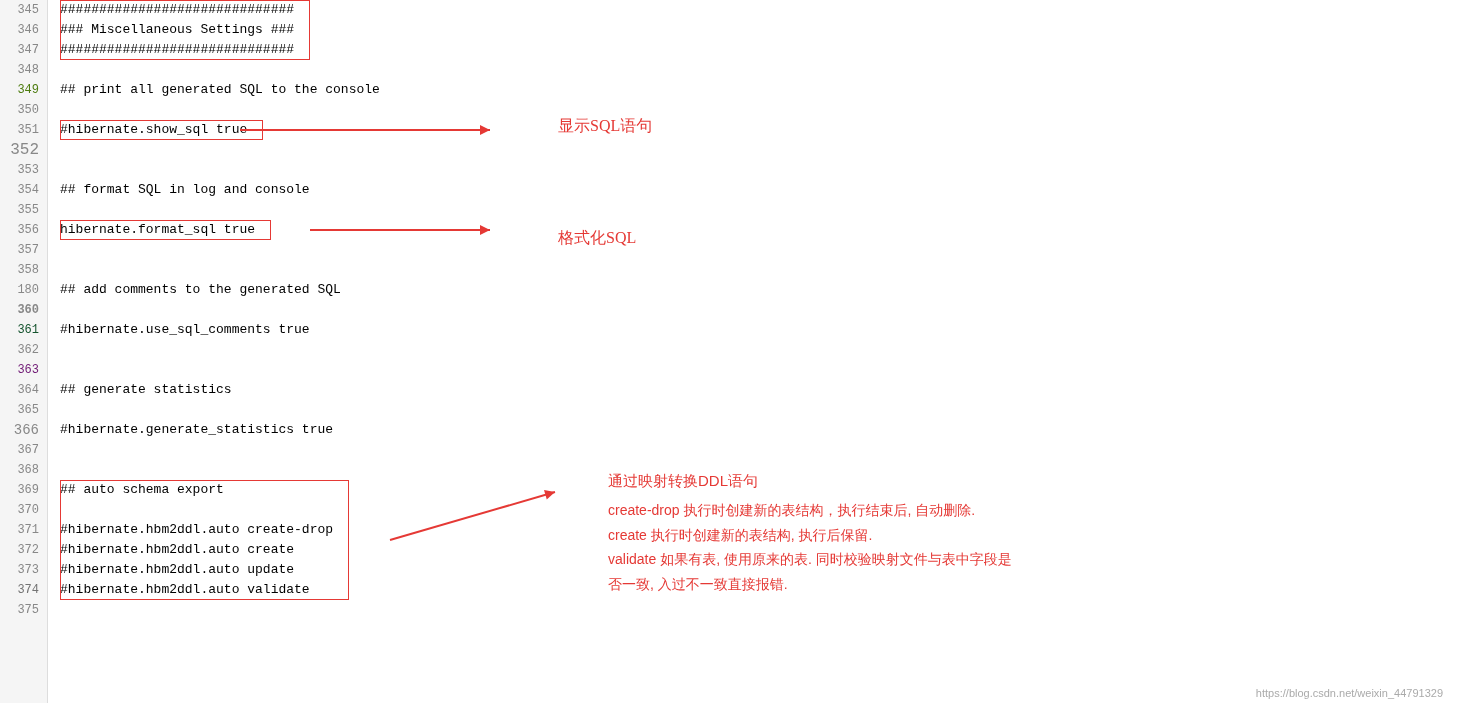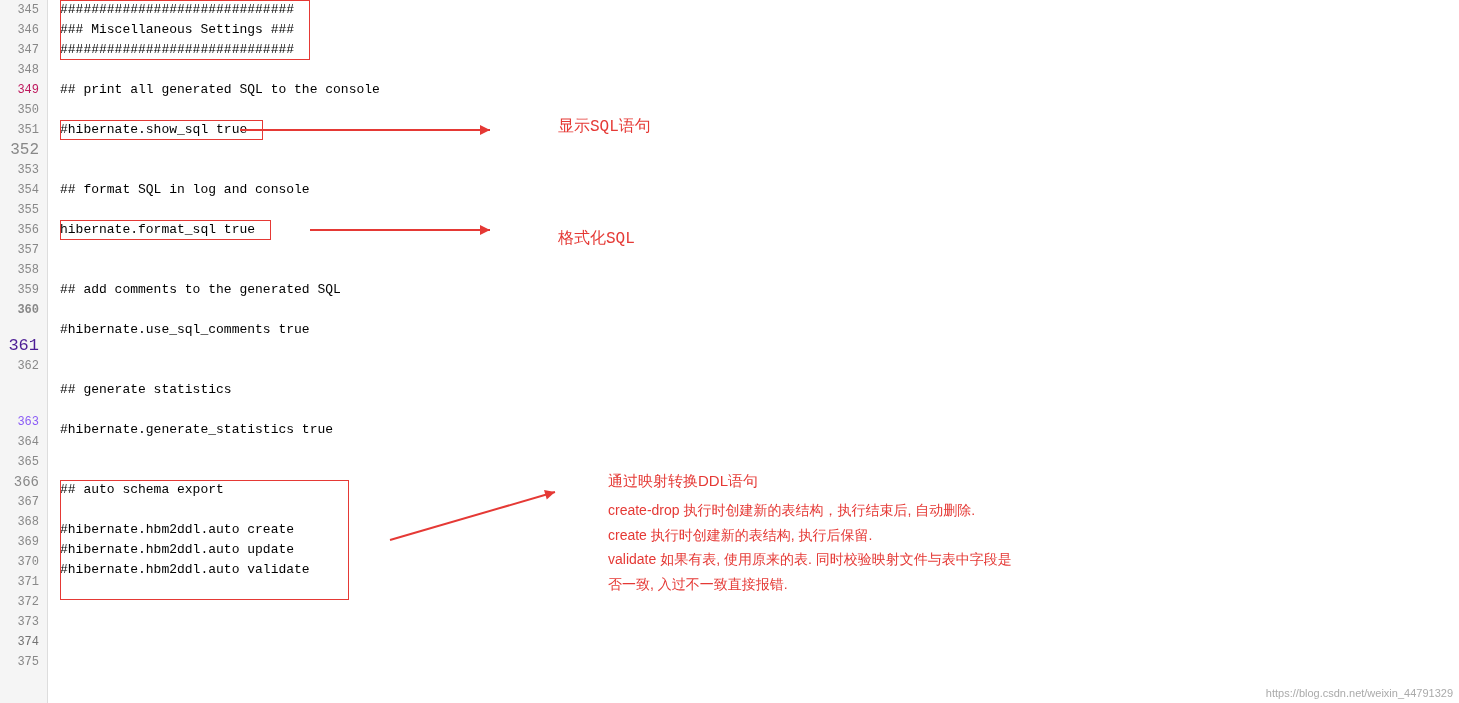--- a/index.html
+++ b/index.html
@@ -52,21 +52,21 @@
     .annotations {
       position: absolute;
       top: 0;
       left: 0;
       width: 100%;
       height: 100%;
       pointer-events: none;
     }
     .annotation-text {
       color: #e53935;
-      font-family: Liberation Mono, monospace;
+      font-family: Liberation Serif, serif;
       font-size: 16px;
       font-weight: normal;
       position: absolute;
       white-space: nowrap;
     }
     .annotation-text-block {
       color: #e53935;
       font-family: 'SimSun', '宋体', Arial, sans-serif;
       font-size: 14px;
       position: absolute;
@@ -88,35 +88,35 @@
 </head>
 <body>
 
 <div class="editor-container">
 
   <div class="line-numbers" id="line-numbers">
       <div style="height: 20px; display: flex; align-items: center; justify-content: flex-end; font-size: 12px; color: rgb(136, 136, 136);">345</div>
       <div style="height: 20px; display: flex; align-items: center; justify-content: flex-end; font-size: 12px; color: rgb(136, 136, 136);">346</div>
       <div style="height: 20px; display: flex; align-items: center; justify-content: flex-end; font-size: 12px; color: rgb(136, 136, 136);">347</div>
       <div style="height: 20px; display: flex; align-items: center; justify-content: flex-end; font-size: 12px; color: rgb(136, 136, 136);">348</div>
-      <div style="height: 20px; display: flex; align-items: center; justify-content: flex-end; font-size: 12px; color: #be185d;">349</div>
+      <div style="height: 20px; display: flex; align-items: center; justify-content: flex-end; font-size: 12px; color: #4d7c0f;">349</div>
       <div style="height: 20px; display: flex; align-items: center; justify-content: flex-end; font-size: 12px; color: rgb(136, 136, 136);">350</div>
       <div style="height: 20px; display: flex; align-items: center; justify-content: flex-end; font-size: 12px; color: rgb(136, 136, 136);">351</div>
       <div style="height: 20px; display: flex; align-items: center; justify-content: flex-end; font-size: 16px; color: rgb(136, 136, 136);">352</div>
       <div style="height: 20px; display: flex; align-items: center; justify-content: flex-end; font-size: 12px; color: rgb(136, 136, 136);">353</div>
       <div style="height: 20px; display: flex; align-items: center; justify-content: flex-end; font-size: 12px; color: rgb(136, 136, 136);">354</div>
       <div style="height: 20px; display: flex; align-items: center; justify-content: flex-end; font-size: 12px; color: rgb(136, 136, 136);">355</div>
       <div style="height: 20px; display: flex; align-items: center; justify-content: flex-end; font-size: 12px; color: rgb(136, 136, 136);">356</div>
       <div style="height: 20px; display: flex; align-items: center; justify-content: flex-end; font-size: 12px; color: rgb(136, 136, 136);">357</div>
       <div style="height: 20px; display: flex; align-items: center; justify-content: flex-end; font-size: 12px; color: rgb(136, 136, 136);">358</div>
-      <div style="height: 20px; display: flex; align-items: center; justify-content: flex-end; font-size: 12px; color: rgb(136, 136, 136);">359</div>
+      <div style="height: 20px; display: flex; align-items: center; justify-content: flex-end; font-size: 12px; color: rgb(136, 136, 136);">180</div>
       <div style="height: 20px; display: flex; align-items: center; justify-content: flex-end; font-size: 12px; color: rgb(136, 136, 136); font-weight: bold;">360</div>
-      <div style="height: 20px; display: flex; align-items: center; justify-content: flex-end; font-size: 17px; color: #4c1d95; margin-top: 16px;">361</div>
+      <div style="height: 20px; display: flex; align-items: center; justify-content: flex-end; font-size: 12px; color: #14532d;">361</div>
       <div style="height: 20px; display: flex; align-items: center; justify-content: flex-end; font-size: 12px; color: rgb(136, 136, 136);">362</div>
-      <div style="height: 20px; display: flex; align-items: center; justify-content: flex-end; font-size: 12px; color: #8b5cf6; margin-top: 36px;">363</div>
+      <div style="height: 20px; display: flex; align-items: center; justify-content: flex-end; font-size: 12px; color: #701a75;">363</div>
       <div style="height: 20px; display: flex; align-items: center; justify-content: flex-end; font-size: 12px; color: rgb(136, 136, 136);">364</div>
       <div style="height: 20px; display: flex; align-items: center; justify-content: flex-end; font-size: 12px; color: rgb(136, 136, 136);">365</div>
       <div style="height: 20px; display: flex; align-items: center; justify-content: flex-end; font-size: 14px; color: rgb(136, 136, 136);">366</div>
       <div style="height: 20px; display: flex; align-items: center; justify-content: flex-end; font-size: 12px; color: rgb(136, 136, 136);">367</div>
       <div style="height: 20px; display: flex; align-items: center; justify-content: flex-end; font-size: 12px; color: rgb(136, 136, 136);">368</div>
       <div style="height: 20px; display: flex; align-items: center; justify-content: flex-end; font-size: 12px; color: rgb(136, 136, 136);">369</div>
       <div style="height: 20px; display: flex; align-items: center; justify-content: flex-end; font-size: 12px; color: rgb(136, 136, 136);">370</div>
       <div style="height: 20px; display: flex; align-items: center; justify-content: flex-end; font-size: 12px; color: rgb(136, 136, 136);">371</div>
       <div style="height: 20px; display: flex; align-items: center; justify-content: flex-end; font-size: 12px; color: rgb(136, 136, 136);">372</div>
       <div style="height: 20px; display: flex; align-items: center; justify-content: flex-end; font-size: 12px; color: rgb(136, 136, 136);">373</div>
@@ -145,20 +145,21 @@
         <div class="code-line" style="height: 20px; line-height: 20px;">#hibernate.use_sql_comments true</div>
         <div class="code-line" style="height: 20px; line-height: 20px;"></div>
         <div class="code-line" style="height: 20px; line-height: 20px;"></div>
         <div class="code-line" style="height: 20px; line-height: 20px;">## generate statistics</div>
         <div class="code-line" style="height: 20px; line-height: 20px;"></div>
         <div class="code-line" style="height: 20px; line-height: 20px;">#hibernate.generate_statistics true</div>
         <div class="code-line" style="height: 20px; line-height: 20px;"></div>
         <div class="code-line" style="height: 20px; line-height: 20px;"></div>
         <div class="code-line" style="height: 20px; line-height: 20px;">## auto schema export</div>
         <div class="code-line" style="height: 20px; line-height: 20px;"></div>
+        <div class="code-line" style="height: 20px; line-height: 20px;">#hibernate.hbm2ddl.auto create-drop</div>
         <div class="code-line" style="height: 20px; line-height: 20px;">#hibernate.hbm2ddl.auto create</div>
         <div class="code-line" style="height: 20px; line-height: 20px;">#hibernate.hbm2ddl.auto update</div>
         <div class="code-line" style="height: 20px; line-height: 20px;">#hibernate.hbm2ddl.auto validate</div>
         <div class="code-line" style="height: 20px; line-height: 20px;"></div>
         <div style="position: absolute; top: 0px; left: 0px; height: 60px; border: 1.5px solid rgb(229, 57, 53); pointer-events: none; z-index: 5; width: 250px;"></div>
         <div style="position: absolute; top: 120px; left: 0px; height: 20px; border: 1.5px solid rgb(229, 57, 53); pointer-events: none; z-index: 5; width: 203.2px;"></div>
         <div style="position: absolute; top: 220px; left: 0px; height: 20px; border: 1.5px solid rgb(229, 57, 53); pointer-events: none; z-index: 5; width: 211px;"></div>
         <div style="position: absolute; top: 480px; left: 0px; height: 120px; border: 1.5px solid rgb(229, 57, 53); pointer-events: none; z-index: 5; width: 289px;"></div>
       </div>
 
@@ -169,21 +170,21 @@
       <div class="annotation-text" style="top:228px; left:510px;">格式化SQL</div>
 
       <div class="annotation-text-block" style="top:468px; left:560px; line-height:1.75;">
         <div style="font-size:15px; margin-bottom:4px;">通过映射转换DDL语句</div>
         <div>create-drop  执行时创建新的表结构，执行结束后, 自动删除.</div>
         <div>create  执行时创建新的表结构, 执行后保留.</div>
         <div>validate  如果有表, 使用原来的表. 同时校验映射文件与表中字段是</div>
         <div>否一致, 入过不一致直接报错.</div>
       </div>
 
-      <div class="watermark" style="position:absolute; bottom:4px; right:6px; color:#aaa; font-size:11px; font-family: Arial, sans-serif;">https://blog.csdn.net/weixin_44791329</div>
+      <div class="watermark" style="position:absolute; bottom:4px; right:16px; color:#aaa; font-size:11px; font-family: Arial, sans-serif;">https://blog.csdn.net/weixin_44791329</div>
     </div>
   </div>
 <svg style="position: absolute; top: 0px; left: 0px; width: 100%; height: 703px; pointer-events: none; z-index: 10;">
       <g>
         <line x1="240" y1="130" x2="490" y2="130" stroke="#e53935" stroke-width="2"></line>
         <polygon points="490,130 480,135 480,125" fill="#e53935"></polygon>
       </g>
       <g>
         <line x1="310" y1="230" x2="490" y2="230" stroke="#e53935" stroke-width="2"></line>
         <polygon points="490,230 480,235 480,225" fill="#e53935"></polygon>

